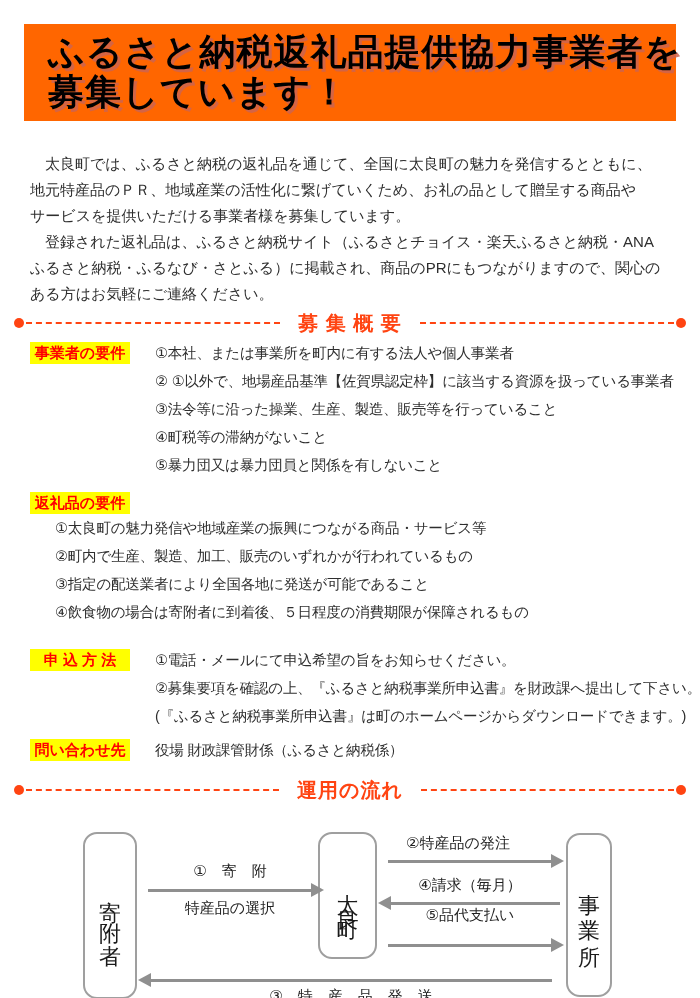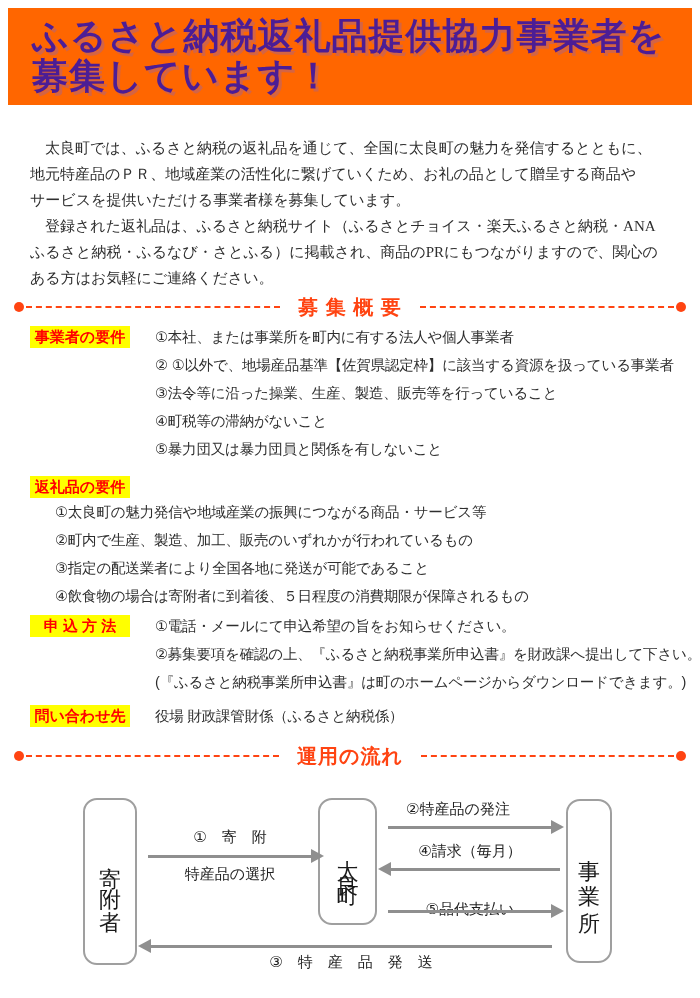--- a/index.html
+++ b/index.html
@@ -5,42 +5,42 @@
   html,body { margin:0; padding:0; }
   body {
     width:700px; height:998px; background:#ffffff; overflow:hidden;
     font-family:"Liberation Sans","DejaVu Sans",sans-serif;
     color:#303030;
   }
   .page { position:relative; width:700px; height:998px; }
 
   
   .banner {
-    margin:8px; height:97px; box-sizing:border-box;
-    background:#ff6600; color:#4c1d95;
+    margin:24px; height:97px; box-sizing:border-box;
+    background:#ff6600; color:#000000;
     font-weight:bold; font-size:36px; line-height:40px; letter-spacing:1px;
     padding:8px 0 0 24px; white-space:nowrap;
     text-shadow:3px 3px 0 rgba(205,100,80,0.85);
   }
 
   
-  .intro { margin:30px 28px 0 30px; font-size:15px; line-height:26px; color:#2e2e2e;font-family:Liberation Serif, serif; }
+  .intro { margin:30px 28px 0 30px; font-size:15px; line-height:26px; color:#2e2e2e; }
   .iline { white-space:nowrap; }
 
   
   .divider { display:flex; align-items:center; height:20px; margin:6px 14px 0 14px; color:#ff4412; }
   .divider .dot  { width:10px; height:10px; border-radius:50%; background:#ff4412; flex:0 0 auto; }
   .divider .dash { flex:1 1 auto; border-top:2px dashed #ff4412; margin:0 2px; height:0; }
   .divider .divider-label { font-weight:bold; font-size:20px; margin:0 16px; white-space:nowrap; letter-spacing:1px; }
   .divider.flow-divider { margin-top:16px; }
 
   
   .section { display:flex; margin:6px 0 0 30px; }
   .section.mt10 { margin-top:10px;flex-direction:column; }
-  .section.mt4  { margin-top:2px; }
+  .section.mt4  { margin-top:20px; }
   .sec-label {
     width:100px; min-width:100px; height:22px; line-height:22px; margin-top:3px;
     background:#ffff00; color:#ff0000; font-weight:bold; font-size:15px;
     text-align:center; white-space:nowrap;
   }
   .sec-items { margin-left:25px; font-size:14.5px; line-height:28px; color:#2e2e2e; letter-spacing:-0.2px; }
   .item { white-space:nowrap; }
   .contact-line .sym { margin-right:6px; }
   .contact-line .mail-sym { margin-left:28px; margin-right:6px; }
 
@@ -73,21 +73,21 @@
   #arrow-order    { left:388px; top:54px;  width:164px; }
   #arrow-invoice  { left:390px; top:96px;  width:170px; }
   #arrow-payment  { left:388px; top:138px; width:164px; }
   #arrow-shipping { left:150px; top:173px; width:402px; }
 
   .alabel { position:absolute; font-size:15px; color:#1f1f1f; text-align:center; white-space:nowrap; }
   #lbl-donation     { left:148px; width:164px; top:56px; }
   #lbl-donation-sub { left:148px; width:164px; top:93px; }
   #lbl-order        { left:376px; width:164px; top:28px; }
   #lbl-invoice      { left:388px; width:164px; top:70px; }
-  #lbl-payment      { left:388px; width:164px; top:128px; }
+  #lbl-payment      { left:388px; width:164px; top:100px; }
   #lbl-shipping     { left:150px; width:402px; top:181px; }
 </style>
 </head>
 <body>
 
 <div class="page">
 
   <div class="banner">
     <div>ふるさと納税返礼品提供協力事業者を</div>
     <div>募集しています！</div>

